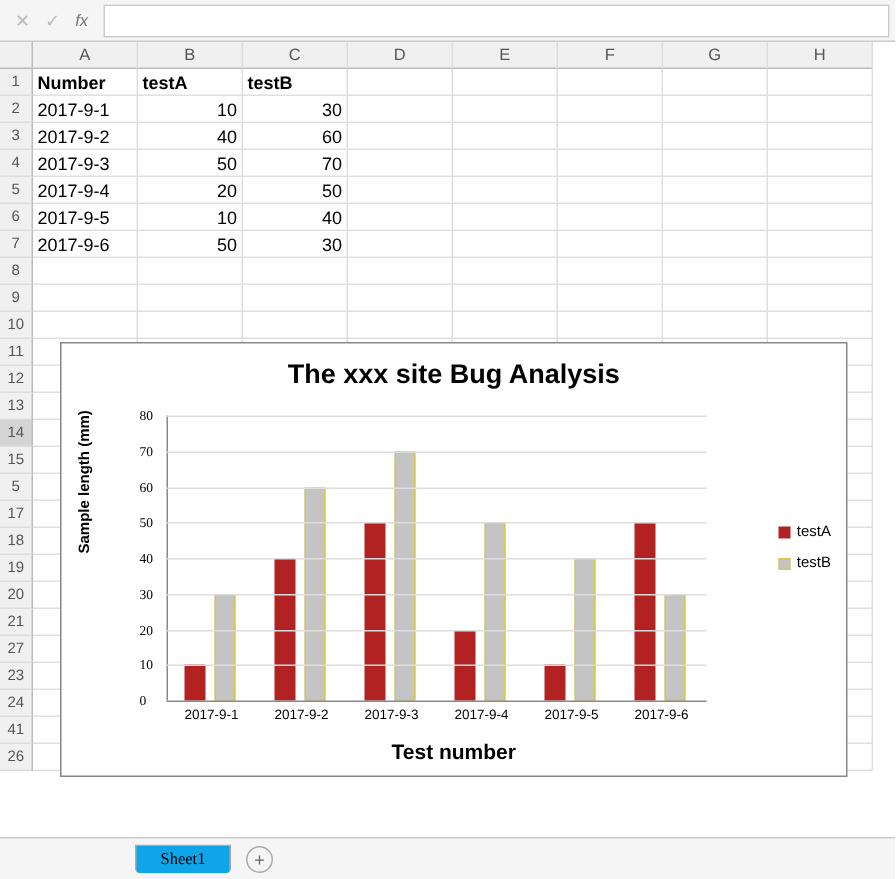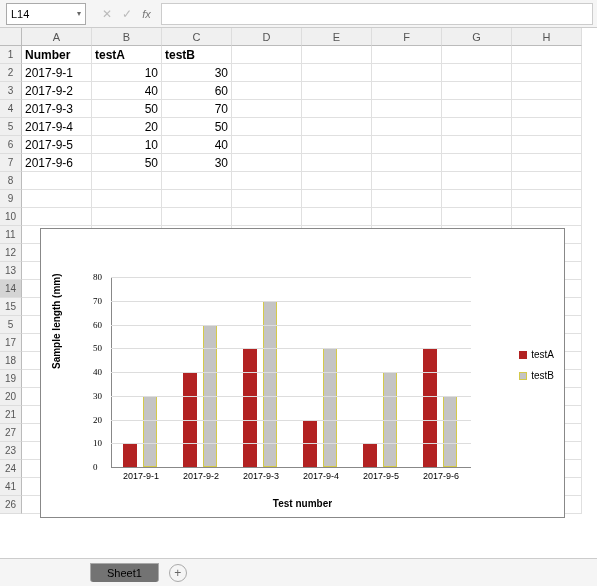--- a/index.html
+++ b/index.html
@@ -25,50 +25,46 @@
 .rh.sel { background: #d4d4d4; }
 .cell { width: 70px; height: 18px; border-right: 1px solid #e0e0e0; border-bottom: 1px solid #e0e0e0; padding: 0 3px; font-size: 12px; line-height: 18px; white-space: nowrap; overflow: hidden; }
 .cell.bold { font-weight: bold; }
 .cell.r { text-align: right; }
 
 
 .chart { position: absolute; left: 40px; top: 200px; width: 525px; height: 290px; background: #fff; border: 1px solid #888; }
 .chart-title { text-align: center; font-size: 18px; font-weight: bold; padding: 10px 0 6px; }
 .plot-area { position: absolute; left: 70px; top: 48px; width: 360px; height: 190px; }
 .yaxis-label { position: absolute; left: 10px; top: 140px; transform: rotate(-90deg); transform-origin: left top; font-size: 10px; font-weight: bold; }
-.xaxis-label { position: absolute; bottom: 8px; left: 0; width: 100%; text-align: center; font-size: 10px; font-weight: bold; }
+.xaxis-label { position: absolute; bottom: 8px; left: 0; width: 100%; text-align: center; font-size: 14px; font-weight: bold; }
 .ytick { position: absolute; left: 52px; font-size: 9px; transform: translateY(-50%); font-family: Liberation Serif, serif; }
 .grid-line { position: absolute; left: 70px; width: 360px; border-top: 1px solid #ddd; }
 .axis-x { position: absolute; left:70px; width:360px; border-top:1px solid #888; }
 .axis-y { position: absolute; top:48px; height:190px; border-left:1px solid #888; left:70px; }
 .bar { position: absolute; bottom: 0; width: 14px; }
 .bar.a { background: #b22222; }
 .bar.b { background: #c4c4c4; border: 1px solid #d4c94a; }
 .xtick { position: absolute; font-size: 9px; transform: translateX(-50%); }
 .legend { position: absolute; right: 10px; top: 120px; font-size: 10px; }
 .legend-item { display: flex; align-items: center; gap: 4px; margin-bottom: 10px; }
 .legend-sw { width: 8px; height: 8px; }
 .legend-sw.a { background: #b22222; }
 .legend-sw.b { background: #c4c4c4; border:1px solid #d4c94a; }
 
 
 .sheet-tabs { position: absolute; bottom: 0; left: 0; right: 0; height: 28px; background: #f5f5f5; border-top: 1px solid #ccc; display: flex; align-items: center; padding-left: 90px; }
-.sheet-tab { background: #737373; border: 1px solid #aaa; border-bottom: none; padding: 3px 16px; font-size: 11px; border-radius: 0 0 3px 3px; }
+.sheet-tab { background: #0ea5e9; border: 1px solid #aaa; border-bottom: none; padding: 3px 16px; font-size: 11px; border-radius: 0 0 3px 3px; font-family: Liberation Serif, serif; }
 .add-sheet { margin-left: 10px; width: 18px; height: 18px; border: 1px solid #aaa; border-radius: 50%; text-align: center; line-height: 16px; color: #666; font-size: 12px; }
 
 
 </style>
 </head>
 <body>
 
 <div class="formula-bar">
-  <div class="name-box">
-    <span>L14</span>
-    <span class="dd">▾</span>
-  </div>
   <div class="fb-icons">
     <span>✕</span>
     <span>✓</span>
     <span class="fx">fx</span>
   </div>
   <div class="formula-input"></div>
 </div>
 
 <div class="grid-wrap">
   <div class="col-headers">
@@ -365,20 +361,21 @@
         <div class="cell"></div>
         <div class="cell"></div>
         <div class="cell"></div>
         <div class="cell"></div>
         <div class="cell"></div>
         <div class="cell"></div>
       </div>
     </div>
 
   <div class="chart">
+    <div class="chart-title">The xxx site Bug Analysis</div>
     <div class="yaxis-label">Sample length (mm)</div>
     <div class="axis-y"></div>
     <div class="plot-area">
         <div class="bar a" style="height: 23.75px; left: 12px;"></div>
         <div class="bar b" style="height: 71.25px; left: 32px;"></div>
         <div class="bar a" style="height: 95px; left: 72px;"></div>
         <div class="bar b" style="height: 142.5px; left: 92px;"></div>
         <div class="bar a" style="height: 118.75px; left: 132px;"></div>
         <div class="bar b" style="height: 166.25px; left: 152px;"></div>
         <div class="bar a" style="height: 47.5px; left: 192px;"></div>

